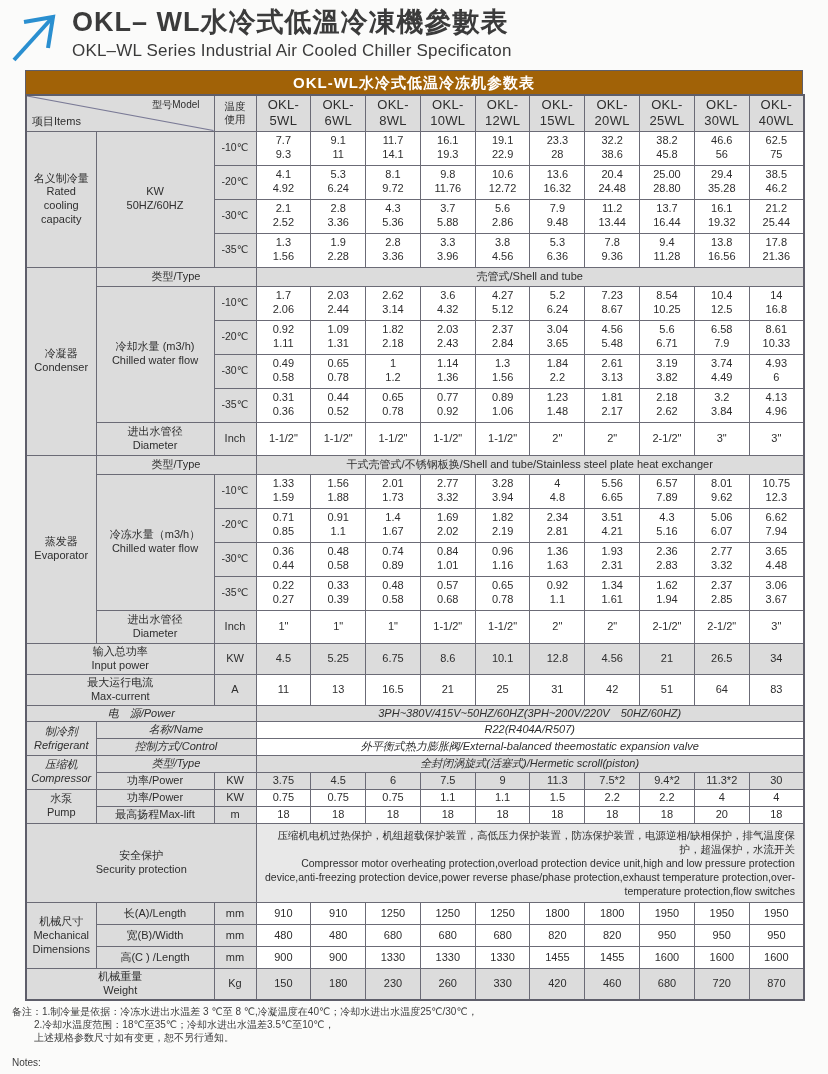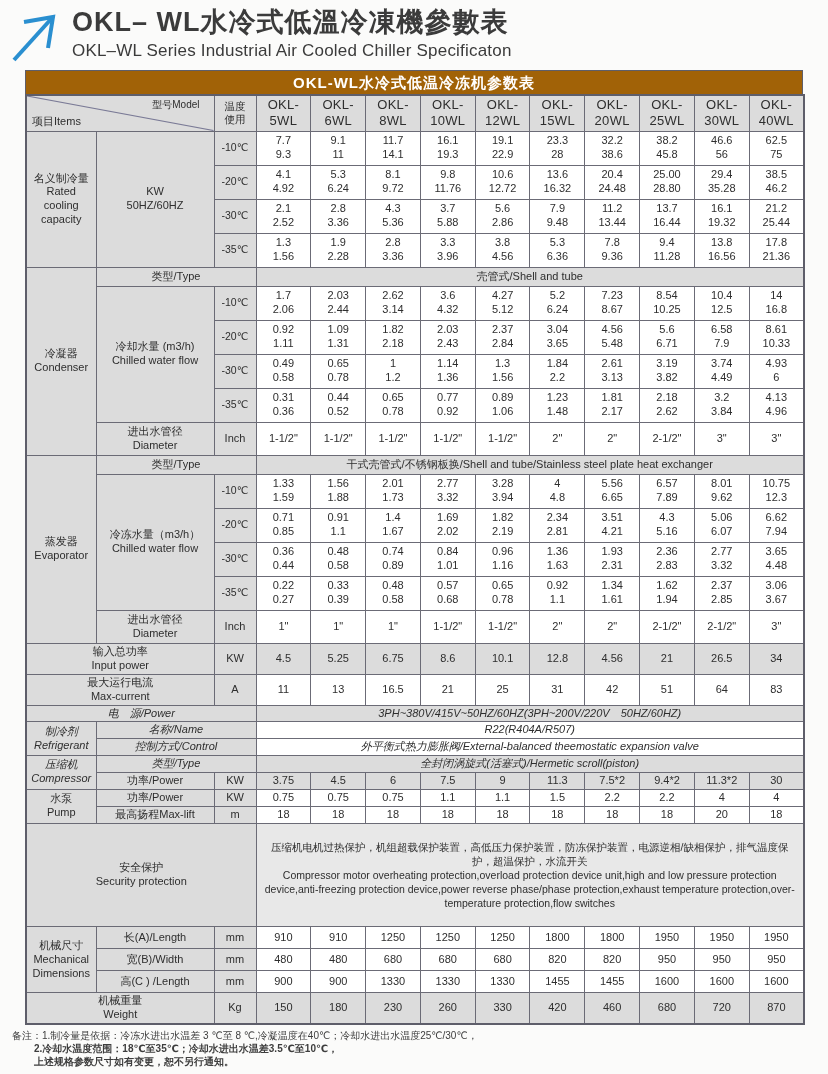--- a/index.html
+++ b/index.html
@@ -26,21 +26,21 @@
     font-size:15px;font-weight:bold;height:23px;line-height:23px;
     border:1px solid #5e5e6a;border-bottom:none;letter-spacing:1px;
   }
   table{border-collapse:collapse;table-layout:fixed;width:778px;border:2px solid #5e5e6a;}
   td{
     border:1px solid #6b6b76;text-align:center;vertical-align:middle;
     font-size:11px;padding:1px 2px;background:#fff;overflow:hidden;color:#2e2e2e;
   }
   td div{line-height:1.25;}
   td.g{background:#dcdcdc;}
-  td.sec-text{background:#e8e8e8;text-align:center;padding:16px 8px;}
+  td.sec-text{background:#e8e8e8;text-align:right;padding:4px 8px;}
   td.sec-text div{line-height:1.35;font-size:10.5px;}
   td.model div{font-size:13px;letter-spacing:.3px;}
   td.temp{font-size:10.5px;}
   tr.mh{height:30px;}
   tr.d2{height:34px;}
   tr.t1{height:19px;}
   tr.dm{height:33px;border-radius:12px;}
   tr.p1{height:31px;}
   tr.s1{height:14px;font-style:italic;}
   tr.s2{height:17px;}
@@ -49,21 +49,21 @@
 
   
   td.corner{position:relative;padding:0;}
   td.corner svg{position:absolute;left:0;top:0;width:100%;height:100%;}
   .corner-items{position:absolute;left:5px;bottom:2px;font-size:11px;}
   .corner-model{position:absolute;right:14px;top:2px;font-size:10px;}
 
   
   .notes{margin:4px 10px 0 12px;font-size:10px;color:#3d3d3d;}
   .notes div{line-height:1.3;}
-  .note-indent{padding-left:22px;font-weight:bold;}
+  .note-indent{padding-left:22px;}
   .note-en{margin-top:12px;}
 </style>
 </head>
 <body>
 
 <div class="page">
 
   <div class="masthead">
     <div class="logo">
       <svg viewBox="0 0 62 58">

